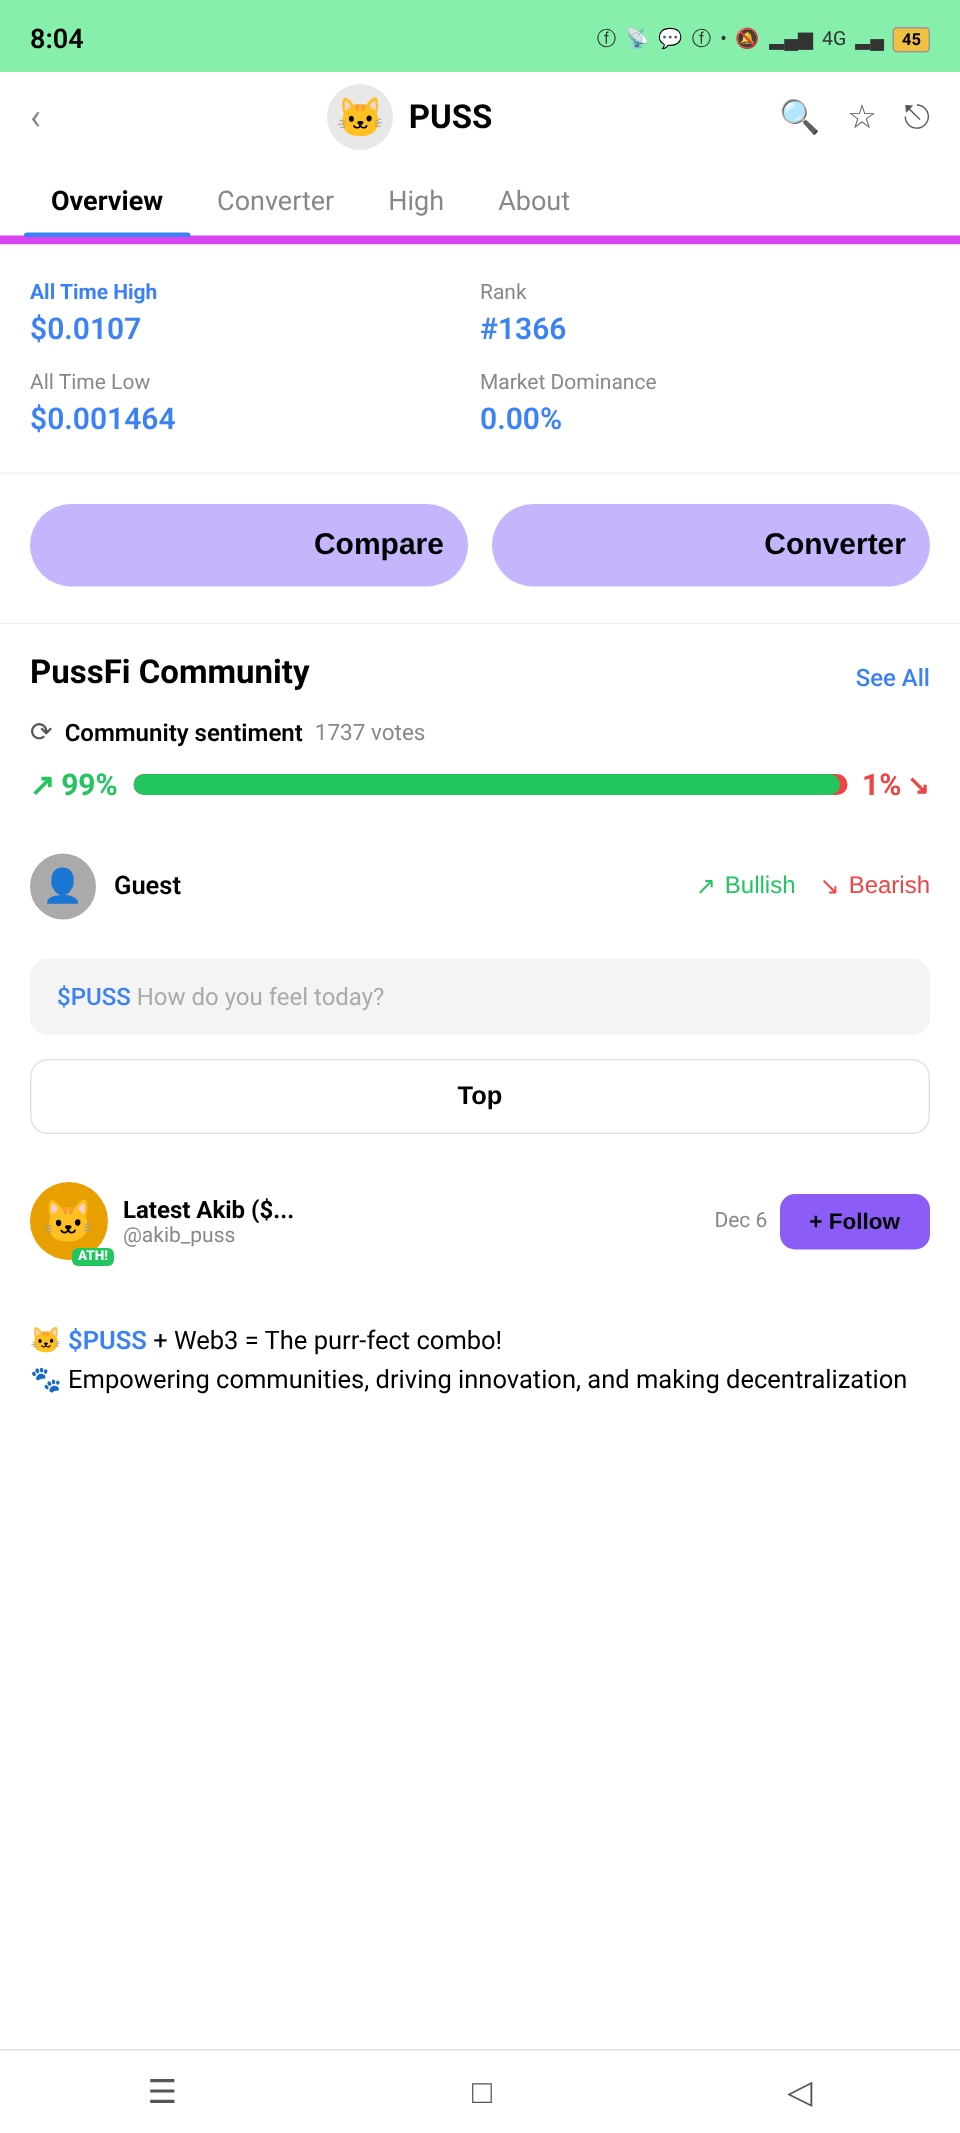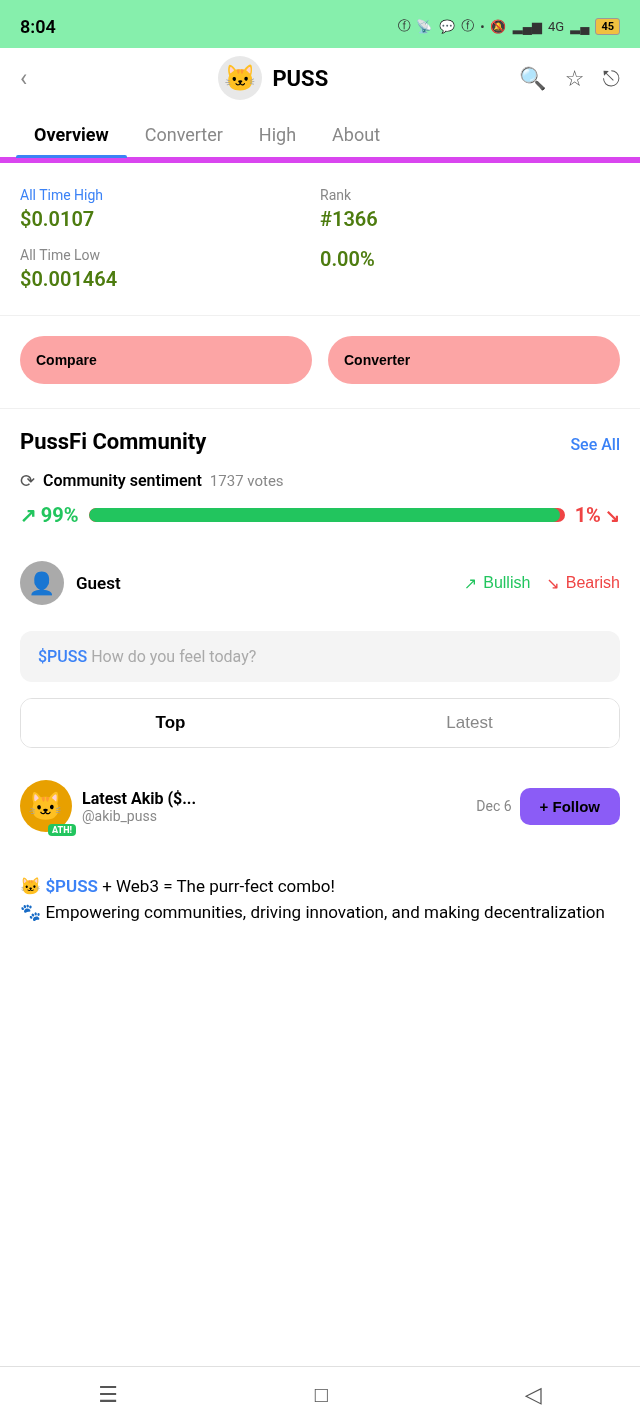--- a/index.html
+++ b/index.html
@@ -129,45 +129,45 @@
     }
     .stat-label {
       font-size: 14px;
       color: #888;
       margin-bottom: 4px;
     }
     .stat-label-blue {
       font-size: 14px;
       color: #3b82f6;
       margin-bottom: 4px;
-      font-weight: 400;
+      font-weight: 700;
     }
     .stat-value {
       font-size: 20px;
       font-weight: 600;
-      color: #4d7c0f;
+      color: #3b82f6;
     }
 
     
     .action-buttons {
       display: flex;
       gap: 16px;
       padding: 20px 20px 24px 20px;
     }
     .action-btn {
       flex: 1;
       padding: 16px;
       border-radius: 28px;
-      background: #fca5a5;
+      background: #c4b5fd;
       border: none;
-      font-size: 14px;
-      font-weight: 600;
-      color: #000;
-      cursor: pointer;
-      text-align: left;
+      font-size: 20px;
+      font-weight: 600;
+      color: #000;
+      cursor: pointer;
+      text-align: right;
     }
 
     
     .community-section {
       padding: 20px 20px 0 20px;
     }
     .community-header {
       display: flex;
       justify-content: space-between;
       align-items: flex-end;
@@ -493,20 +493,21 @@
     </div>
     <div class="stat-item">
       <div class="stat-label">Rank</div>
       <div class="stat-value">#1366</div>
     </div>
     <div class="stat-item">
       <div class="stat-label">All Time Low</div>
       <div class="stat-value">$0.001464</div>
     </div>
     <div class="stat-item">
+      <div class="stat-label">Market Dominance</div>
       <div class="stat-value">0.00%</div>
     </div>
   </div>
 
   <div class="action-buttons">
     <button class="action-btn">Compare</button>
     <button class="action-btn">Converter</button>
   </div>
 
   <div class="divider"></div>
@@ -554,21 +555,20 @@
       </div>
     </div>
 
     <div class="sentiment-input">
       <span class="input-ticker">$PUSS</span>
       <span> </span><span>How do you feel today?</span>
     </div>
 
     <div class="toggle-tabs">
       <button class="toggle-tab active">Top</button>
-      <button class="toggle-tab">Latest</button>
     </div>
 
     <div class="post-card">
       <div class="post-header">
         <div class="post-user">
           <div class="post-avatar" style="background:#e8a000;font-size:28px;">
             🐱
             <span class="ath-badge">ATH!</span>
           </div>
           <div class="post-user-info">

